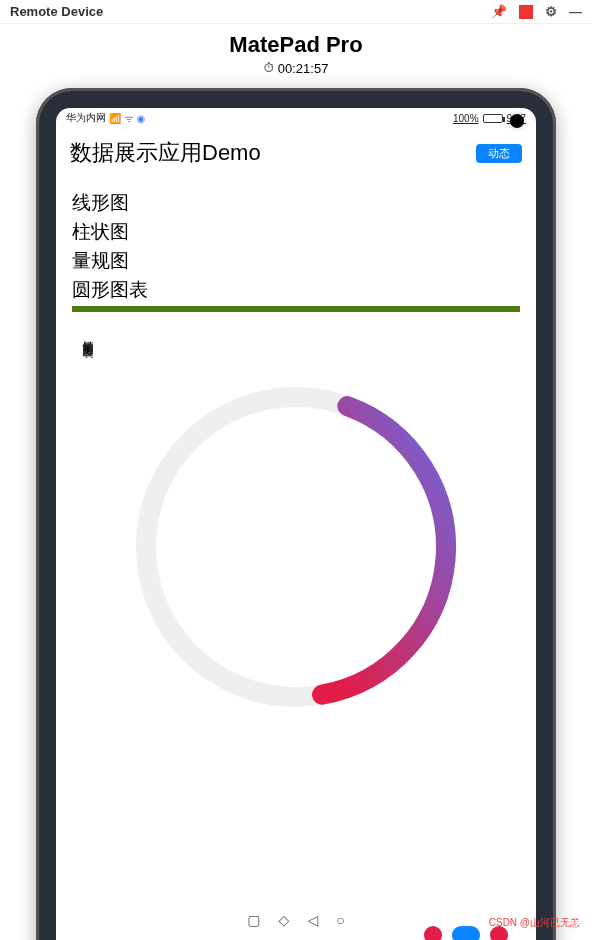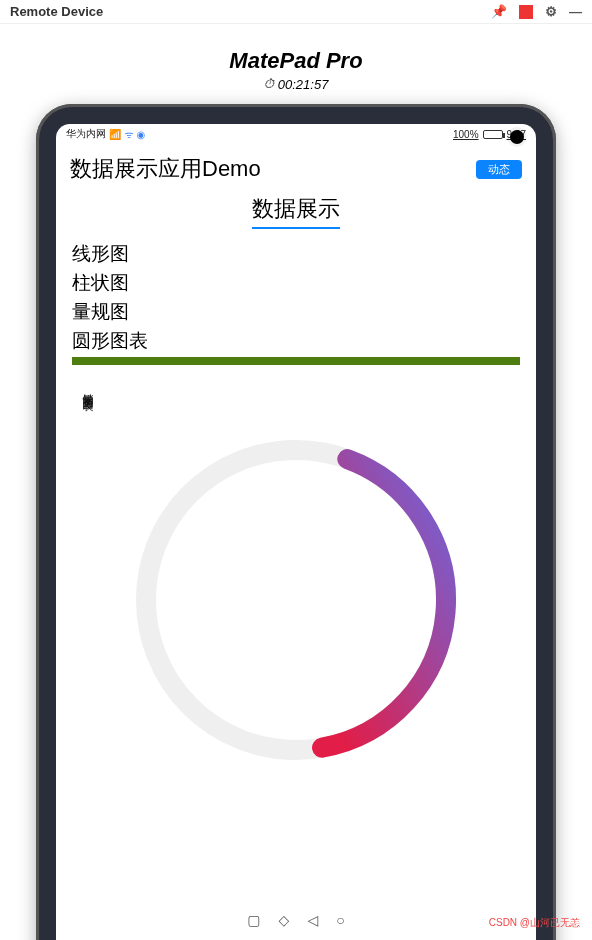--- a/index.html
+++ b/index.html
@@ -10,21 +10,21 @@
     }
     .titlebar {
       display: flex; align-items: center; justify-content: space-between;
       padding: 4px 10px; font-size: 13px; color: #333;
       border-bottom: 1px solid #eee;
       font-weight: bold;
     }
     .titlebar-right { display: flex; gap: 12px; align-items: center; }
     .titlebar-right .icon { cursor: pointer; color: #555; }
     .red-square { width: 14px; height: 14px; background: #e33; }
-    .header { text-align: center; margin-top: 24px; font-style: italic; }
+    .header { text-align: center; margin-top: 8px; }
     .header h1 { font-size: 22px; font-weight: 700; }
     .header .timer { font-size: 13px; margin-top: 2px; display: inline-flex; align-items: center; gap: 4px; }
     .device-frame {
       margin: 12px auto 0; width: 520px; height: 924px;
       border-radius: 36px; background: #2a2e3a;
       box-shadow: 0 0 0 3px #555 inset, 0 4px 18px rgba(0,0,0,0.3);
       padding: 20px; position: relative;
     }
     .screen {
       width: 100%; height: 100%; background: #fff; border-radius: 14px;
@@ -56,21 +56,21 @@
       font-size: 22px;
     }
     .tab { padding-bottom: 3px; cursor: pointer; }
     .tab.active { border-bottom: 2px solid #0a84ff; }
     .tabs-sub {
       display: flex; justify-content: space-around; padding: 10px 16px 0;
       font-size: 19px;
       flex-direction: column;
     }
     .subtab { padding-bottom: 3px; cursor: pointer; }
-    .subtab.active { border-bottom: 8px solid #4d7c0f; }
+    .subtab.active { border-bottom: 6px solid #4d7c0f; }
     .chart-area { position: relative; margin-top: 20px; height: 430px; }
     .vertical-label {
       position: absolute; left: 24px; top: 0; writing-mode: vertical-rl;
       font-size: 11px; color: #111; letter-spacing: 1px;
     }
     .ring-wrap {
       position: absolute; left: 50%; top: 50%; transform: translate(-50%, -50%);
       width: 360px; height: 360px;
     }
     .dots-row {
@@ -140,21 +140,20 @@
         <span>9:47</span>
       </div>
     </div>
 
     <div class="app-header">
       <div class="app-title">数据展示应用Demo</div>
       <div class="pill">动态</div>
     </div>
 
     <div class="tabs-main">
-      <div class="tab active">数据展示</div>
     </div>
 
     <div class="tabs-sub">
       <div class="subtab">线形图</div>
       <div class="subtab">柱状图</div>
       <div class="subtab">量规图</div>
       <div class="subtab active">圆形图表</div>
     </div>
 
     <div class="chart-area">

